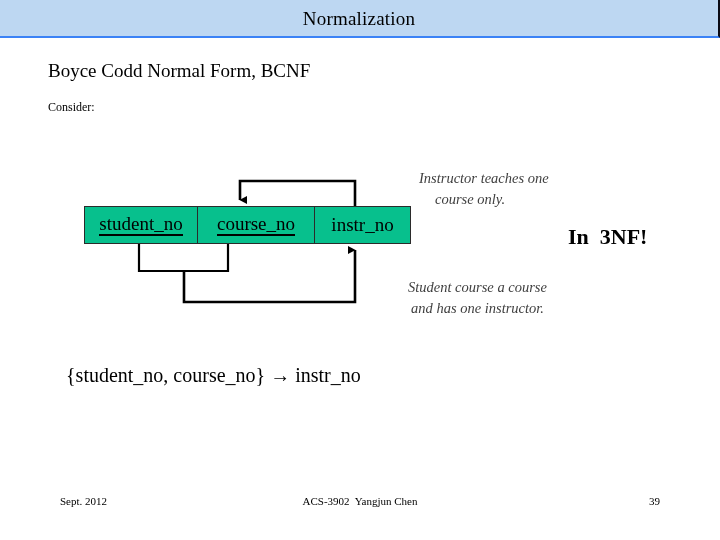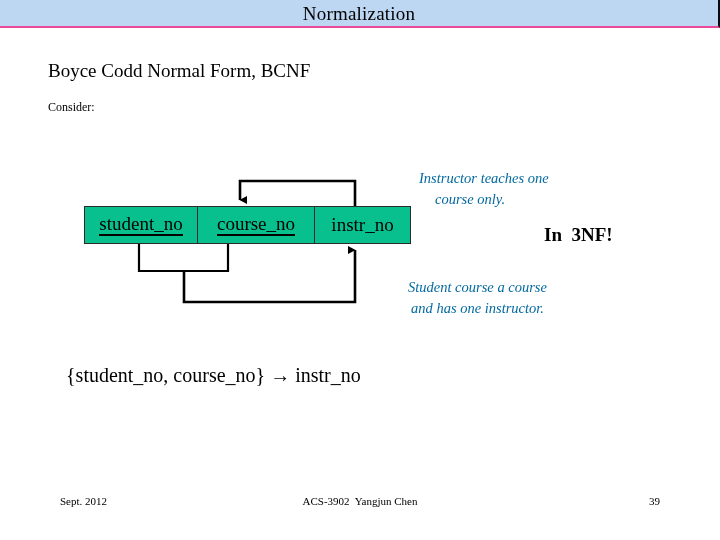--- a/index.html
+++ b/index.html
@@ -15,23 +15,23 @@
     overflow: hidden;
     position: relative;
   }
 
   
   #title-bar {
     position: absolute;
     left: 0;
     top: 0;
     width: 720px;
-    height: 28px;
+    height: 38px;
     background: #bdd7f2;
-    border-bottom: 2px solid #ec4899;
+    border-bottom: 2px solid #3b82f6;
     border-right: 2px solid #0a0a14;
     box-sizing: border-box;
     display: flex;
     align-items: center;
     justify-content: center;
   }
   #title-text {
     font-size: 19px;
     line-height: 1;
     color: #000000;
@@ -107,21 +107,21 @@
     height: 540px;
     pointer-events: none;
   }
 
   
   .side-note {
     position: absolute;
     font-style: italic;
     font-size: 14.5px;
     line-height: 1.45;
-    color: #0369a1;
+    color: #404040;
     white-space: nowrap;
   }
   #note-instructor {
     left: 419px;
     top: 168px;
   }
   #note-instructor .l2 {
     display: block;
     padding-left: 16px;
   }
@@ -129,23 +129,23 @@
     left: 408px;
     top: 277px;
   }
   #note-student .l2 {
     display: block;
     padding-left: 3px;
   }
 
   #in-3nf {
     position: absolute;
-    left: 544px;
+    left: 568px;
     top: 224px;
-    font-size: 19px;
+    font-size: 22px;
     font-weight: bold;
     white-space: pre;
     font-family: Liberation Serif, serif;
   }
 
   
   #fd-block {
     position: absolute;
     left: 48px;
     top: 360px;

